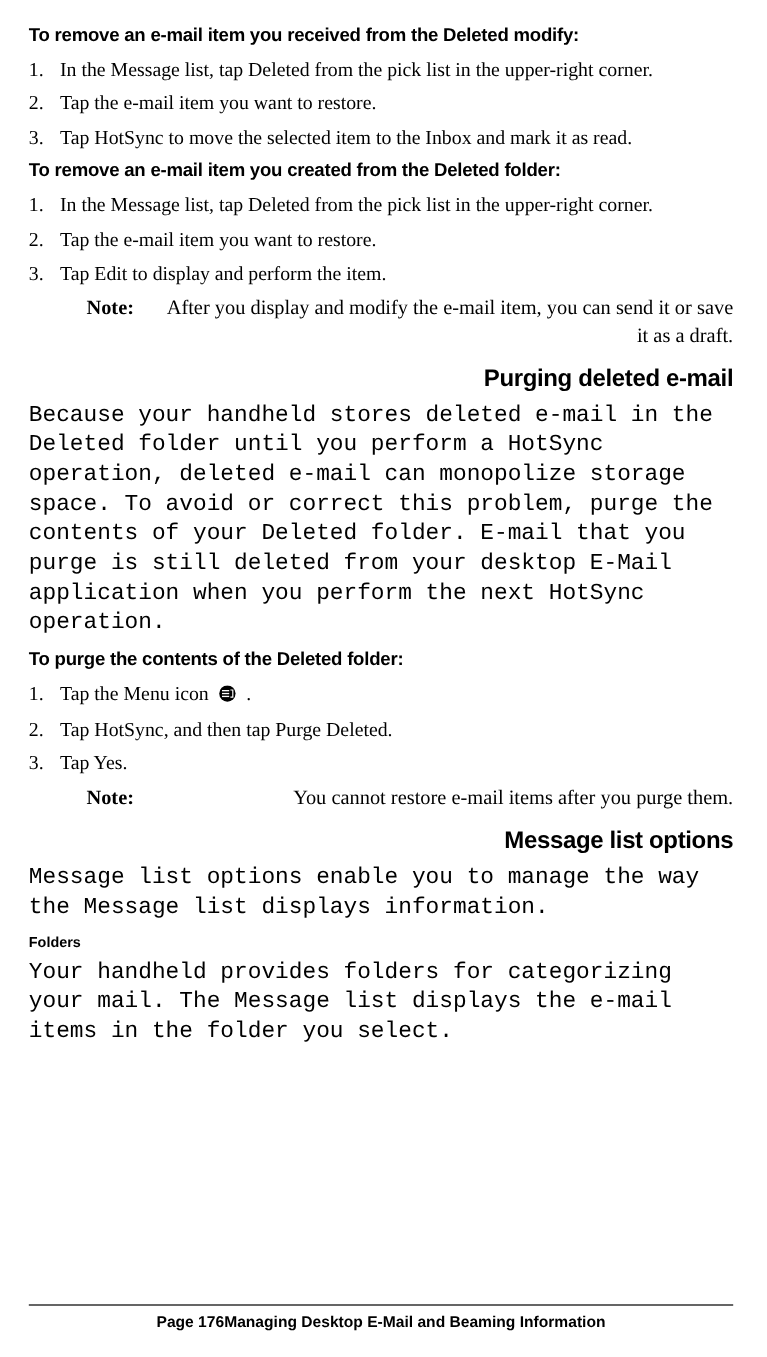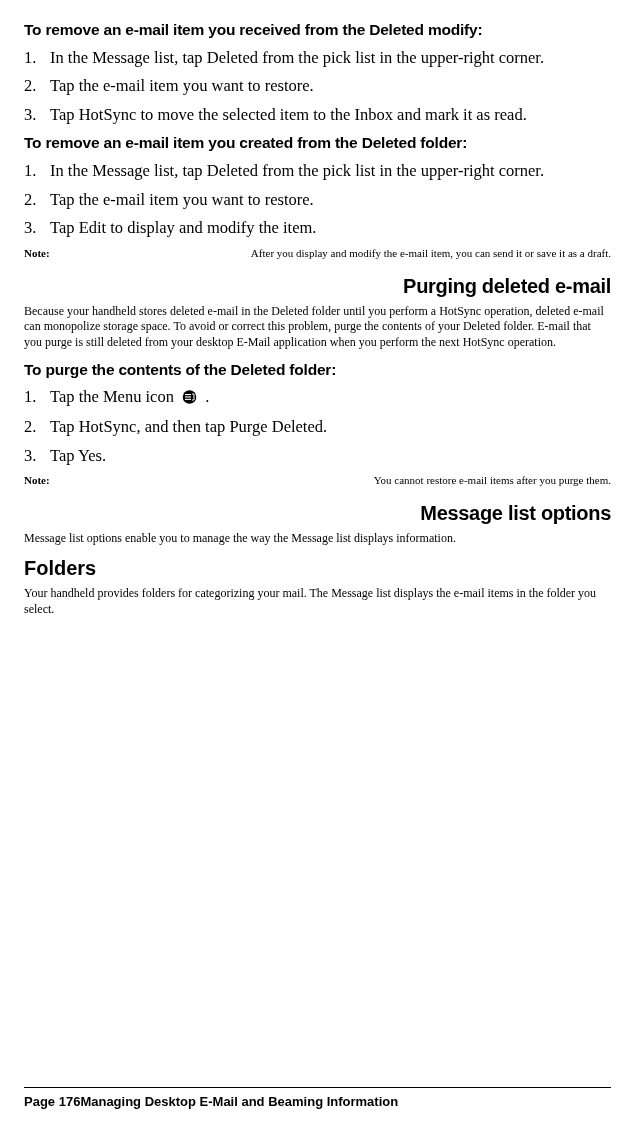--- a/index.html
+++ b/index.html
@@ -43,67 +43,69 @@
       line-height: 1.3;
     }
     ol.steps li .num {
       position: absolute;
       left: 0;
       top: 0;
     }
     .note-row {
       display: flex;
       margin-bottom: 10px;
-      font-size: 11px;
+      font-size: 17px;
       line-height: 1.3;
+      margin-left: 48px;
     }
     .note-label {
       font-weight: bold;
       min-width: 58px;
       flex-shrink: 0;
     }
     .note-body {
       flex: 1;
       text-align: right;
     }
     .section-heading {
       font-family: Verdana, Arial, sans-serif;
       font-weight: bold;
       font-size: 20px;
       margin-top: 12px;
       margin-bottom: 4px;
       letter-spacing: -0.3px;
       text-align: right;
     }
     .body-para {
-      font-size: 12px;
+      font-size: 19px;
       line-height: 1.3;
       margin-bottom: 9px;
+      font-family: Liberation Mono, monospace;
     }
     .subsection-heading {
       font-family: Verdana, Arial, sans-serif;
       font-weight: bold;
-      font-size: 20px;
+      font-size: 12px;
       margin-top: 6px;
       margin-bottom: 4px;
     }
     .menu-icon {
       display: inline-block;
       vertical-align: middle;
       margin: 0 3px;
     }
     .footer {
       position: absolute;
       bottom: 22px;
       left: 24px;
       right: 28px;
       border-top: 1.5px solid #000;
       padding-top: 6px;
       display: flex;
-      justify-content: flex-start;
+      justify-content: center;
       font-family: Verdana, Arial, sans-serif;
       font-weight: bold;
       font-size: 13px;
     }
     .inline-step {
       font-size: 16.5px;
       padding-left: 26px;
       position: relative;
       margin-bottom: 7px;
       line-height: 1.3;
@@ -123,21 +125,21 @@
   <ol class="steps">
     <li><span class="num">1.</span><span>In the Message list, tap Deleted from the pick list in the upper-right corner.</span></li>
     <li><span class="num">2.</span><span>Tap the e-mail item you want to restore.</span></li>
     <li><span class="num">3.</span><span>Tap HotSync to move the selected item to the Inbox and mark it as read.</span></li>
   </ol>
 
   <div class="subheading">To remove an e-mail item you created from the Deleted folder:</div>
   <ol class="steps">
     <li><span class="num">1.</span><span>In the Message list, tap Deleted from the pick list in the upper-right corner.</span></li>
     <li><span class="num">2.</span><span>Tap the e-mail item you want to restore.</span></li>
-    <li><span class="num">3.</span><span>Tap Edit to display and modify the item.</span></li>
+    <li><span class="num">3.</span><span>Tap Edit to display and perform the item.</span></li>
   </ol>
   <div class="note-row">
     <div class="note-label">Note:</div>
     <div class="note-body">After you display and modify the e-mail item, you can send it or save it as a draft.</div>
   </div>
 
   <div class="section-heading">Purging deleted e-mail</div>
   <div class="body-para">Because your handheld stores deleted e-mail in the Deleted folder until you perform a HotSync operation, deleted e-mail can monopolize storage space. To avoid or correct this problem, purge the contents of your Deleted folder. E-mail that you purge is still deleted from your desktop E-Mail application when you perform the next HotSync operation.</div>
   <div class="subheading">To purge the contents of the Deleted folder:</div>
 

